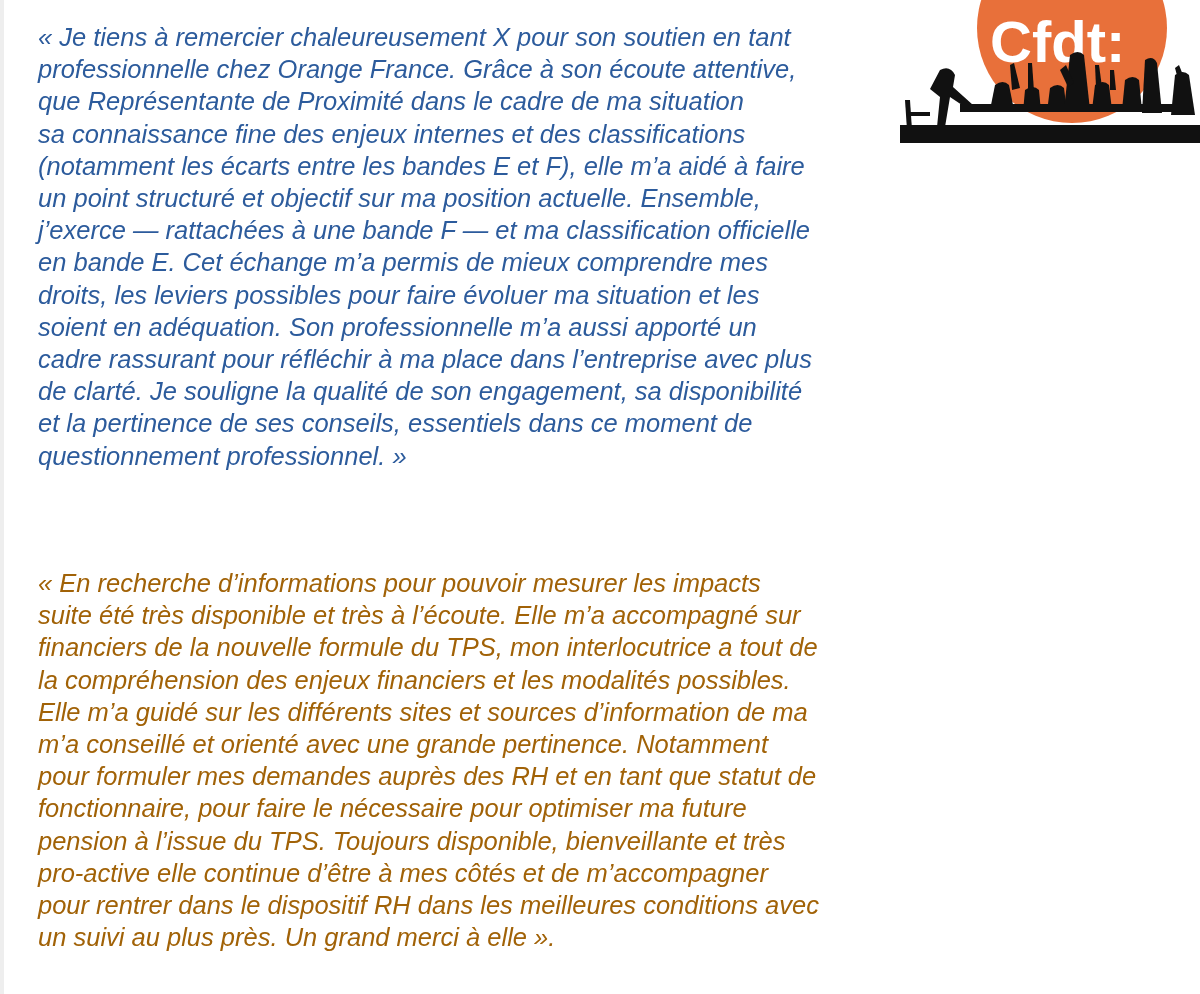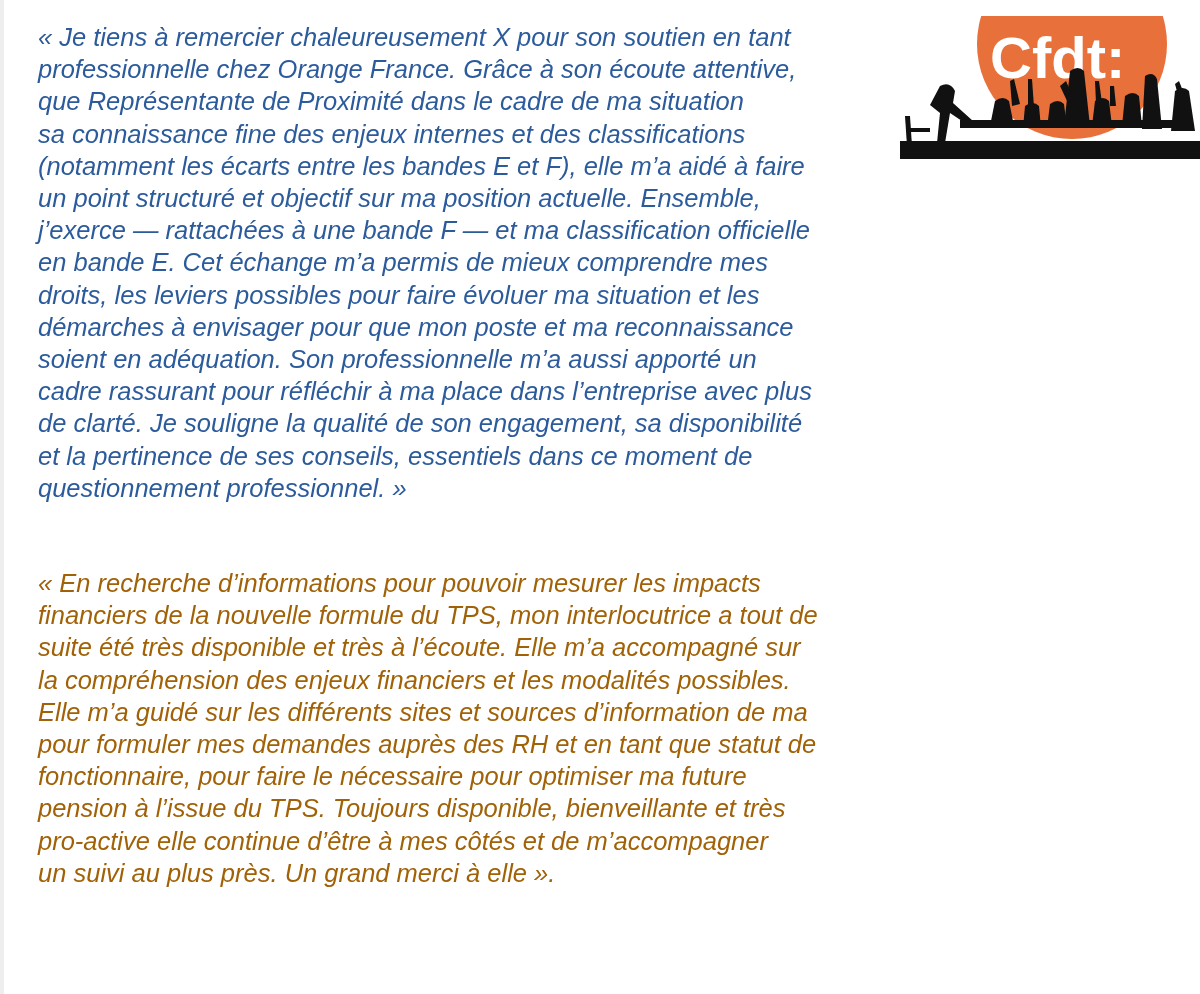--- a/index.html
+++ b/index.html
@@ -2,55 +2,56 @@
 <html><head>
 <meta charset="utf-8">
 <style>
   html, body { margin: 0; padding: 0; background: #ffffff; }
   body { width: 1200px; height: 994px; position: relative; overflow: hidden; }
   .frame { position: absolute; left: 0; top: 0; width: 1200px; height: 994px; border-left: 4px solid #eeeeee; box-sizing: border-box; }
   .quote { position: absolute; left: 22px; width: 880px; font-family: "Liberation Sans", sans-serif; font-style: italic; font-size: 25.5px; line-height: 32.2px; margin: 16px; }
   .quote span { display: block; white-space: nowrap; }
   .q1 { top: 5px; color: #2c5b9c; }
   .q2 { top: 551px; color: #a16207; }
-  .logo { position: absolute; left: 900px; top: 16px; width: 300px; height: 150px; }
+  .logo { position: absolute; left: 900px; top: 0; width: 300px; height: 150px; }
 </style>
 </head>
 <body>
 
 <div class="frame"></div>
 
 <div class="quote q1">
   <span>« Je tiens à remercier chaleureusement X pour son soutien en tant</span>
   <span>professionnelle chez Orange France. Grâce à son écoute attentive,</span>
   <span>que Représentante de Proximité dans le cadre de ma situation</span>
   <span>sa connaissance fine des enjeux internes et des classifications</span>
   <span>(notamment les écarts entre les bandes E et F), elle m’a aidé à faire</span>
   <span>un point structuré et objectif sur ma position actuelle. Ensemble,</span>
   <span>j’exerce — rattachées à une bande F — et ma classification officielle</span>
   <span>en bande E. Cet échange m’a permis de mieux comprendre mes</span>
   <span>droits, les leviers possibles pour faire évoluer ma situation et les</span>
-  <span>démarches à envisager pour que mon poste et ma reconnaissance</span>
   <span>soient en adéquation. Son professionnelle m’a aussi apporté un</span>
   <span>cadre rassurant pour réfléchir à ma place dans l’entreprise avec plus</span>
   <span>de clarté. Je souligne la qualité de son engagement, sa disponibilité</span>
   <span>et la pertinence de ses conseils, essentiels dans ce moment de</span>
   <span>questionnement professionnel. »</span>
 </div>
 
 <div class="quote q2">
   <span>« En recherche d’informations pour pouvoir mesurer les impacts</span>
+  <span>suite été très disponible et très à l’écoute. Elle m’a accompagné sur</span>
   <span>financiers de la nouvelle formule du TPS, mon interlocutrice a tout de</span>
-  <span>suite été très disponible et très à l’écoute. Elle m’a accompagné sur</span>
   <span>la compréhension des enjeux financiers et les modalités possibles.</span>
   <span>Elle m’a guidé sur les différents sites et sources d’information de ma</span>
+  <span>m’a conseillé et orienté avec une grande pertinence. Notamment</span>
   <span>pour formuler mes demandes auprès des RH et en tant que statut de</span>
   <span>fonctionnaire, pour faire le nécessaire pour optimiser ma future</span>
   <span>pension à l’issue du TPS. Toujours disponible, bienveillante et très</span>
   <span>pro-active elle continue d’être à mes côtés et de m’accompagner</span>
+  <span>pour rentrer dans le dispositif RH dans les meilleures conditions avec</span>
   <span>un suivi au plus près. Un grand merci à elle ».</span>
 </div>
 
 <div class="logo">
   <svg width="300" height="150" viewBox="0 0 300 150">
     <circle cx="172" cy="28" r="95" fill="#e8703a"></circle>
     <text x="90" y="62" font-family="Liberation Sans, sans-serif" font-weight="bold" font-size="58" fill="#ffffff">Cfdt:</text>
     <g fill="#111111">
       <rect x="0" y="125" width="300" height="18"></rect>
       <path d="M40 70 q10 -5 15 5 l-2 12 l20 18 l-5 4 l-18 -12 l-5 30 l-8 0 l3 -30 l-10 -8 z"></path>

